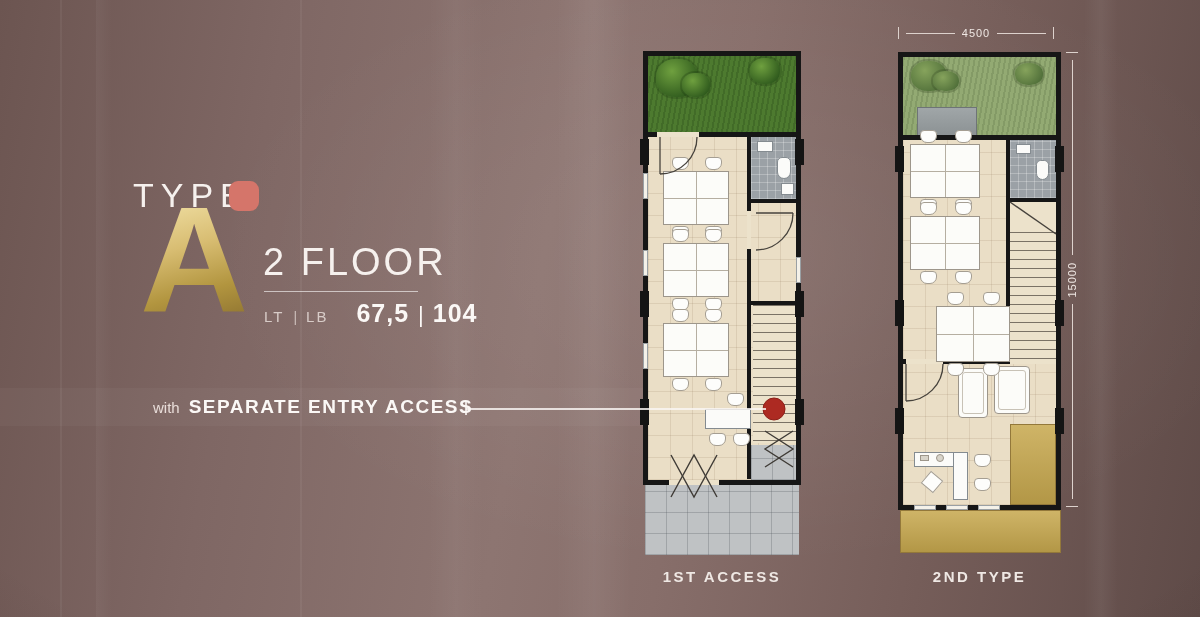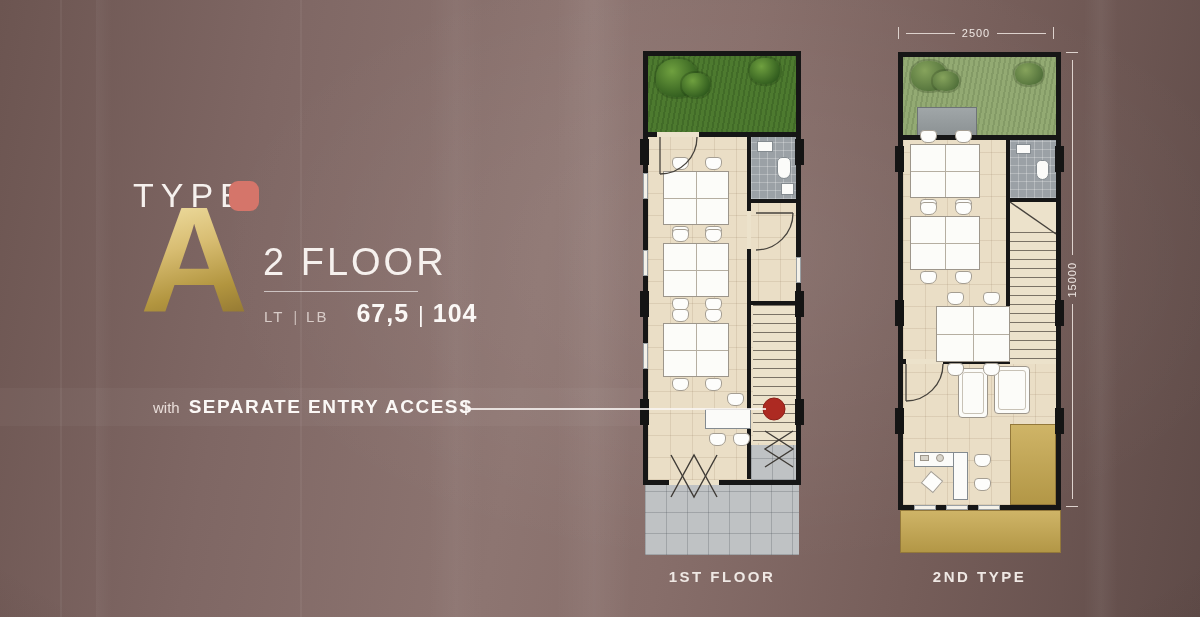--- a/index.html
+++ b/index.html
@@ -173,21 +173,21 @@
       <line x1="17" y1="92" x2="17" y2="129" stroke="#46423c" stroke-width="1.3"></line>
       <path d="M150 168 A37 37 0 0 1 113 205" fill="none" stroke="#46423c" stroke-width="1.3"></path>
       <line x1="113" y1="168" x2="150" y2="168" stroke="#46423c" stroke-width="1.3"></line>
       <path d="M28 452 L51 410 L74 452" fill="none" stroke="#3f3b36" stroke-width="1.4"></path>
       <path d="M28 410 L51 452 L74 410" fill="none" stroke="#3f3b36" stroke-width="1.4"></path>
       <path d="M122 386 L150 404 L122 422" fill="none" stroke="#3f3b36" stroke-width="1.4"></path>
       <path d="M150 386 L122 404 L150 422" fill="none" stroke="#3f3b36" stroke-width="1.4"></path>
       <circle cx="131" cy="364" r="11" fill="#ad2a22" stroke="#8e1f18" stroke-width="1"></circle>
     </svg>
   </div>
-  <div class="plan-label" style="left:643px;width:158px;">1ST FLOOR</div>
+  <div class="plan-label" style="left:643px;width:158px;">1ST ACCESS</div>
 
   <div class="plan" style="left:898px;top:50px;width:163px;height:505px;">
     <div class="shell" style="left:0;top:2px;width:163px;height:458px;"></div>
     <div class="garden2" style="left:5px;top:7px;width:153px;height:78px;">
       <div class="bush2" style="left:8px;top:4px;width:36px;height:30px;"></div>
       <div class="bush2" style="left:30px;top:14px;width:26px;height:20px;"></div>
       <div class="bush2" style="left:112px;top:6px;width:28px;height:22px;"></div>
       <div class="deck" style="left:14px;top:50px;width:58px;height:28px;"></div>
     </div>
     <div class="wall" style="left:5px;top:85px;width:153px;height:5px;"></div>
@@ -243,21 +243,21 @@
       <line x1="112" y1="152" x2="158" y2="184" stroke="#46423c" stroke-width="1.4"></line>
       <path d="M8 351 A37 37 0 0 0 45 314" fill="none" stroke="#46423c" stroke-width="1.3"></path>
       <line x1="8" y1="314" x2="8" y2="351" stroke="#46423c" stroke-width="1.3"></line>
     </svg>
   </div>
   <div class="plan-label" style="left:898px;width:163px;">2ND TYPE</div>
 
   <div class="dim-top">
     <span class="tick"></span>
     <span class="ln"></span>
-    <span class="dim-txt">2500</span>
+    <span class="dim-txt">4500</span>
     <span class="ln"></span>
     <span class="tick"></span>
   </div>
   <div class="dim-right">
     <span class="tick"></span>
     <span class="ln"></span>
     <span class="dim-txt vtext">15000</span>
     <span class="ln"></span>
     <span class="tick"></span>
   </div>

